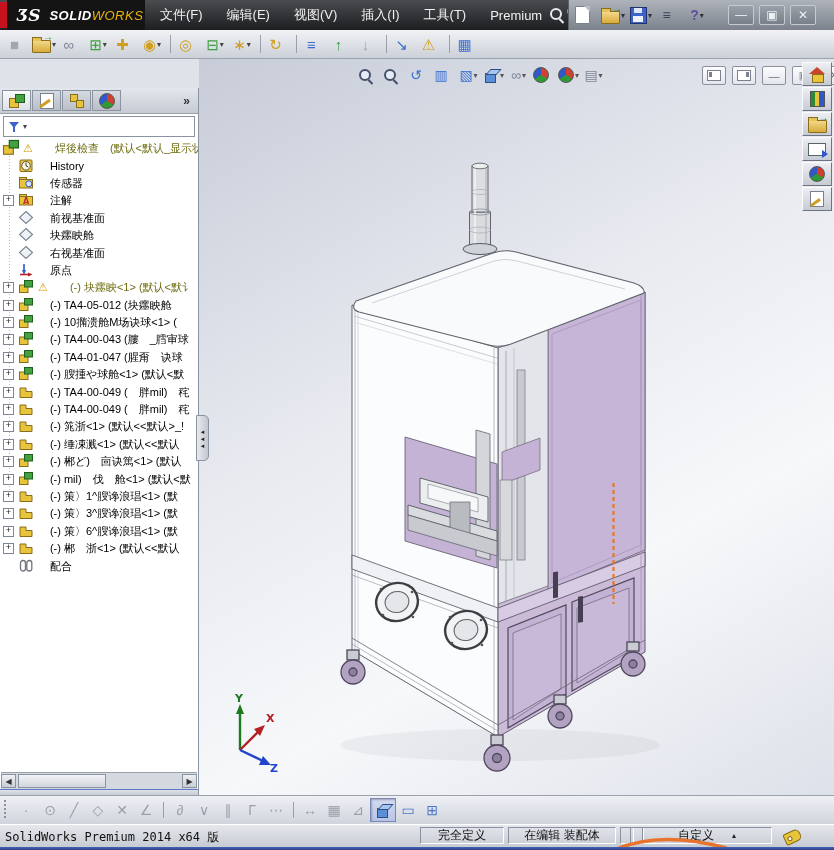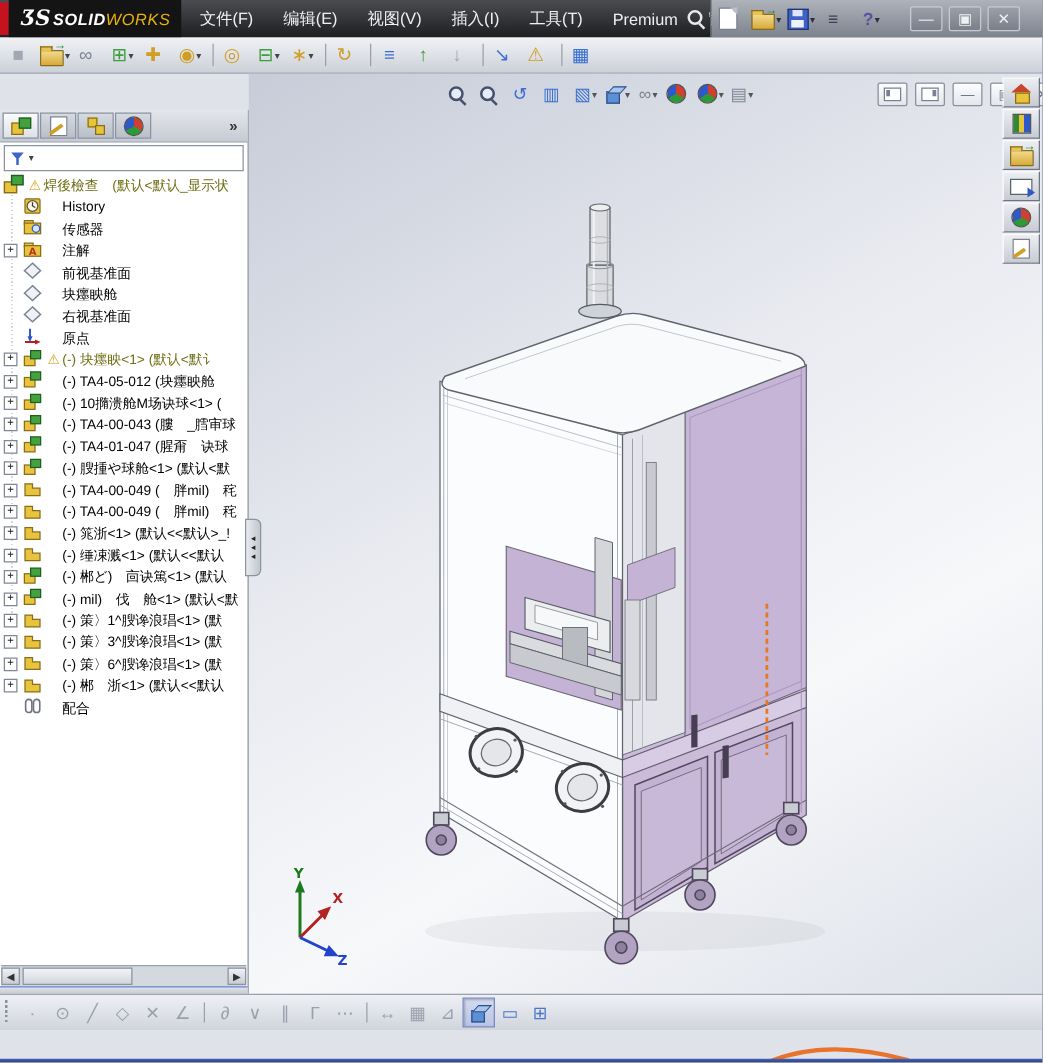--- a/index.html
+++ b/index.html
@@ -2,21 +2,21 @@
 <html><head>
 <meta charset="utf-8">
 <style>
   html,body{margin:0;padding:0;background:#9aa0a8;font-family:"Liberation Sans",sans-serif;}
   .app{position:relative;width:834px;height:850px;overflow:hidden;background:#dfe2e8;outline:1px solid #5a6270;}
 
   
   .titlebar{position:absolute;left:0;top:0;width:834px;height:30px;background:linear-gradient(#4a4c50,#1d1e20);display:flex;align-items:center;}
   .redstripe{position:absolute;left:0;top:2px;width:7px;height:26px;background:#c6121f;}
   .logo{position:absolute;left:7px;top:0;width:128px;height:30px;background:#141414;color:#fff;display:flex;align-items:center;padding-left:10px;}
-  .logo .lg1{font-family:"DejaVu Serif",serif;font-style:italic;font-weight:bold;font-size:17px;margin-right:2px;}
+  .logo .lg1{font-family:"DejaVu Serif",serif;font-style:italic;font-weight:bold;font-size:17px;margin-right:9px;}
   .logo .lg2{font-style:italic;font-weight:bold;font-size:13px;letter-spacing:.5px;}
   .logo .lg3{font-style:italic;font-weight:300;font-size:13px;color:#eab308;letter-spacing:.5px;}
   .menubar{position:absolute;left:148px;top:0;height:30px;display:flex;align-items:center;}
   .menu-item{color:#f0f0f2;font-size:13px;padding:0 12px;height:30px;display:flex;align-items:center;cursor:default;}
   .tb-right{position:absolute;left:568px;top:0;width:266px;height:30px;background:linear-gradient(#aeb3bb,#7c828c);border-left:1px solid #5c6168;display:flex;align-items:center;}
   .q-ic{position:relative;width:24px;height:24px;margin-left:4px;display:flex;align-items:center;justify-content:center;}
   .q-ic .dd{font-size:8px;color:#2b2f36;margin-left:1px;}
   .winbtn{width:24px;height:18px;margin-left:5px;display:flex;align-items:center;justify-content:center;color:#eef0f4;font-size:12px;border:1px solid #c6cad2;border-radius:2px;background:linear-gradient(#9aa0aa,#7a808a);}
   .searchmag{margin-left:2px;}
 
@@ -106,21 +106,21 @@
   .trow.asm g.g-asm{display:inline;} .trow.root g.g-asm{display:inline;}
   .trow.part g.g-part{display:inline;}
   .trow.plane g.g-plane{display:inline;}
   .trow.origin g.g-origin{display:inline;}
   .trow.hist g.g-hist{display:inline;}
   .trow.sens g.g-sens{display:inline;}
   .trow.ann g.g-ann{display:inline;}
   .trow.mates g.g-mates{display:inline;}
   .trow.root .ticon{transform:scale(1.15);}
   .trow .twarn{color:#d49a08;font-size:11px;margin-right:2px;flex:none;}
-  .trow.olive .ttext{color:#6e6e14;}
+  .trow.olive .ttext{color:#6e6e14;margin-left:20px;}
   .hscroll{height:16px;margin:0 1px;border-top:1px solid #9aa2ae;background:#d4d8df;display:flex;align-items:center;}
   .harrow{width:15px;height:14px;background:linear-gradient(#eef0f4,#c9cdd5);border:1px solid #8a93a0;font-size:8px;color:#333;display:flex;align-items:center;justify-content:center;box-sizing:border-box;}
   .hthumb{width:88px;height:14px;margin-left:2px;background:linear-gradient(#f2f3f6,#d2d6dd);border:1px solid #8a93a0;box-sizing:border-box;}
   .pbottom{height:5px;background:linear-gradient(#dfe2e8,#c6cad2);border-top:1px solid #5b79c8;}
   .splitter{position:absolute;left:196px;top:415px;width:11px;height:44px;background:linear-gradient(90deg,#e8eaee,#c2c6ce);border:1px solid #8a93a0;border-radius:0 5px 5px 0;z-index:6;display:flex;flex-direction:column;align-items:center;justify-content:center;gap:2px;}
   .splitter i{font-size:7px;color:#222;font-style:normal;line-height:5px;}
 
   
   .snapbar{position:absolute;left:0;top:795px;width:834px;height:29px;background:linear-gradient(#eef0f4,#d0d4dc);border-top:1px solid #9aa2ae;display:flex;align-items:center;padding-left:4px;box-sizing:border-box;}
   .grip{width:4px;height:20px;margin-right:6px;background-image:repeating-linear-gradient(to bottom,#8a909c 0 2px,transparent 2px 4px);background-size:2px 100%;background-repeat:no-repeat;}
@@ -1690,19 +1690,31 @@
         </span>
         <span class="snap">
           <i class="ic c-blue2" style="font-style:normal;">▭</i>
         </span>
         <span class="snap">
           <i class="ic c-blue2" style="font-style:normal;">⊞</i>
         </span>
       </span>
   </div>
 
+  <div class="statusbar">
+    <span class="sb-left">SolidWorks Premium 2014 x64 版</span>
+    <span class="scell" style="left:420px;width:84px;">完全定义</span>
+    <span class="scell" style="left:508px;width:108px;">在编辑 装配体</span>
+    <span class="scell" style="left:620px;width:8px;"></span>
+    <span class="scell" style="left:630px;width:8px;"></span>
+    <span class="scell" style="left:642px;width:130px;">
+        <span>自定义</span>
+        <span class="sb-caret">▴</span>
+      </span>
+    <span style="position:absolute;left:784px;top:6px;" class="i-tag"></span>
+  </div>
 
   <svg style="position:absolute;left:600px;top:828px;pointer-events:none;" width="140" height="22">
     <path d="M14,22 Q60,2 126,20" fill="none" stroke="#e8732c" stroke-width="3.5" stroke-linecap="round"></path>
   </svg>
 
   <div class="bluebottom"></div>
 </div>
 
 </body></html>

